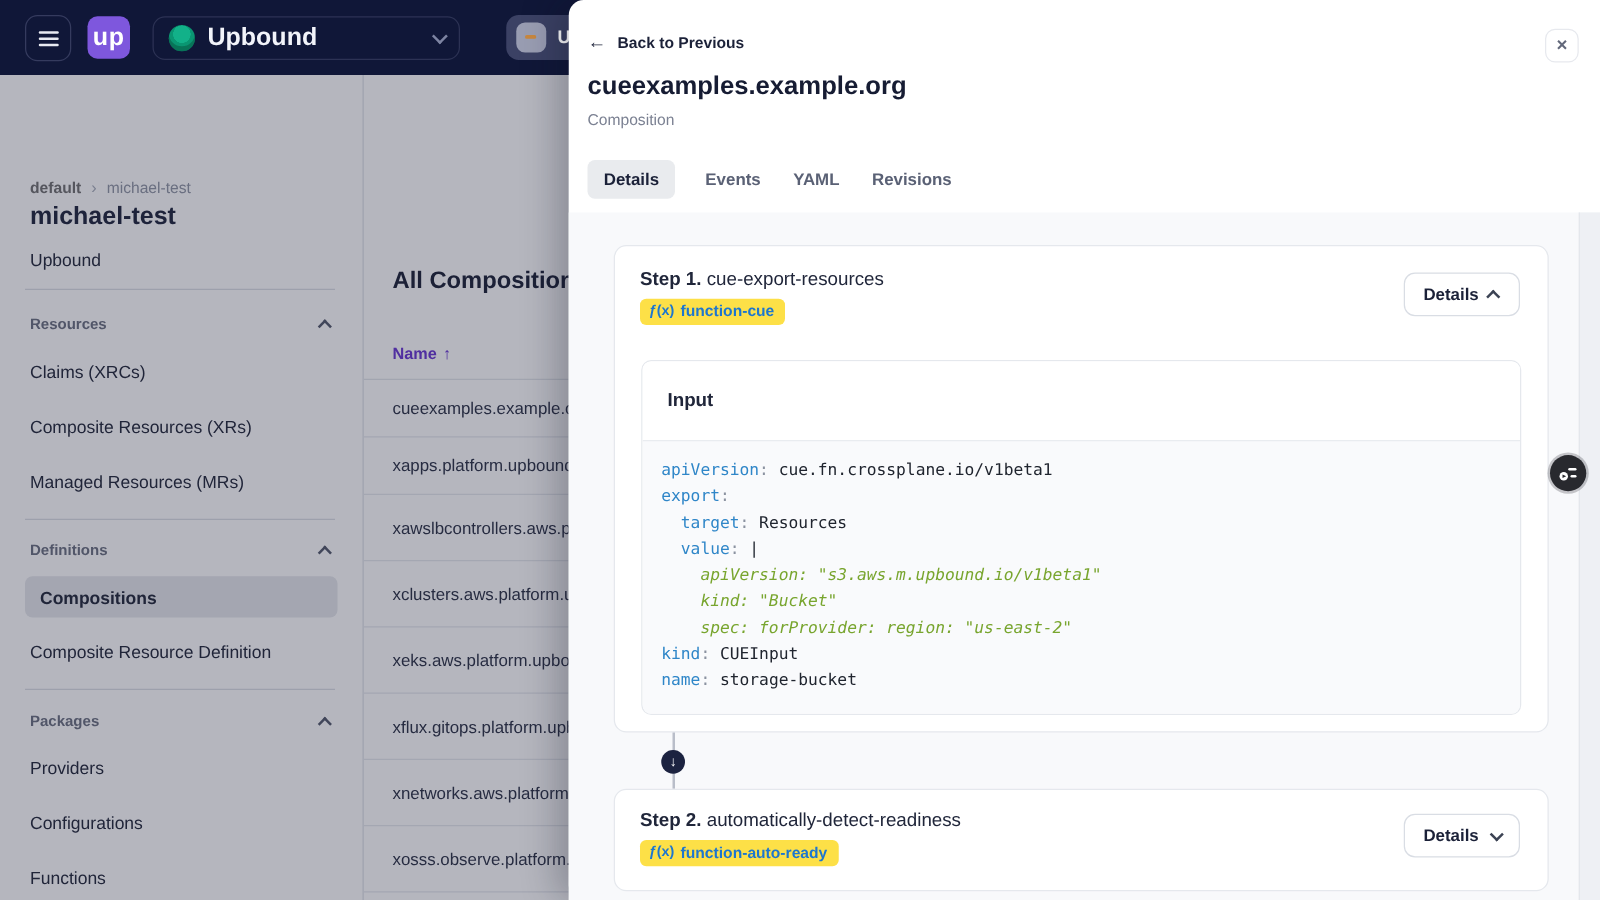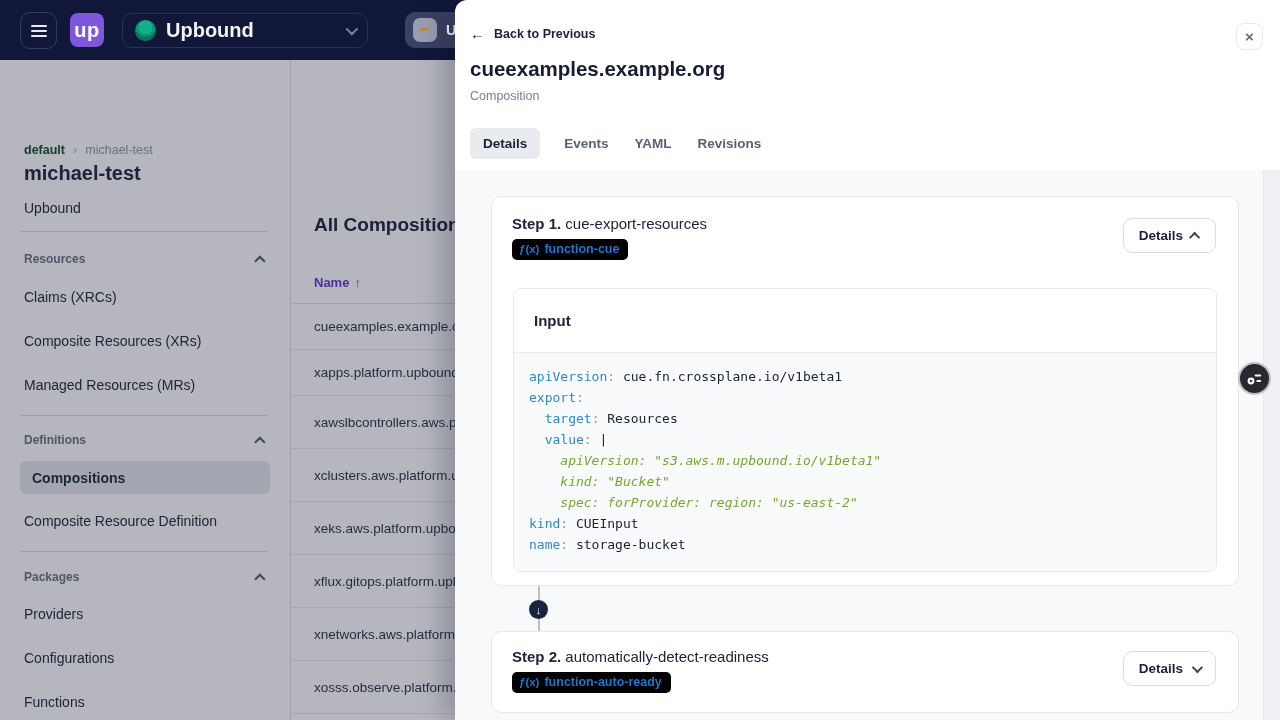--- a/index.html
+++ b/index.html
@@ -29,21 +29,21 @@
     border-radius:10px; display:flex; align-items:center; padding:0 8px; gap:9px; }
   .partial-avatar { width:24px; height:24px; border-radius:7px; background:#9country9db2; background:#999db2;
     position:relative; }
   .partial-avatar::after { content:""; position:absolute; left:7px; top:10px; width:9px; height:3px;
     border-radius:2px; background:#c8873f; }
   .partial-label { color:#fff; font-size:14.5px; font-weight:700; }
 
   .page-head { position:absolute; left:0; top:60px; width:455px; height:130px; background:#fff; }
   .crumbs { position:absolute; left:24px; top:82px; font-size:12.5px; color:#9298a6;
     display:flex; gap:8px; align-items:center; }
-  .crumb-current { color:#14532d; font-weight:600; }
+  .crumb-current { color:#737373; font-weight:600; }
   .crumb-sep { color:#aab0bc; font-size:13px; }
   .bg-title { position:absolute; left:24px; top:102px; font-size:20px; font-weight:800; color:#232940; }
   .bg-subtitle { position:absolute; left:24px; top:133px; font-size:12.5px; color:#818795; }
 
   .sidebar { position:absolute; left:0; top:190px; width:290px; height:530px; background:#fff; }
   .side-item { position:absolute; left:24px; right:24px; height:30px; display:flex; align-items:center;
     font-size:14px; color:#272c3e; cursor:pointer; white-space:nowrap; }
   .side-item.selected { left:20px; right:20px; padding-left:12px; background:#e6e8ec;
     border-radius:6px; height:33px; font-weight:700; }
   .side-divider { position:absolute; left:20px; right:22px; height:1px; background:#dcdfe5; }
@@ -88,21 +88,21 @@
   .scroll-gutter { position:absolute; right:0; top:0; bottom:0; width:17px; background:#eef0f4;
     border-left:1px solid #e4e7ec; cursor:pointer; }
 
   .step-card { position:absolute; left:36px; width:748px; background:#fff; border:1px solid #e5e8ed;
     border-radius:10px; overflow:hidden; }
   #card-step1 { top:26px; height:390px; }
   #card-step2 { top:461px; height:82px; }
   .step-head { padding:18px 20px 0 20px; position:relative; }
   .step-line { font-size:15px; color:#20263a; }
   .step-label { font-weight:800;text-align:right; }
-  .fx-badge { display:inline-flex; align-items:center; gap:5px; margin-top:7px; background:#000000;
+  .fx-badge { display:inline-flex; align-items:center; gap:5px; margin-top:7px; background:#fde047;
     color:#1d76cf; border-radius:5px; padding:3px 9px 4px 7px; font-size:12.5px; font-weight:600; }
   .fx-glyph { font-size:11.5px; font-weight:700; }
   .details-btn { position:absolute; right:22px; top:21px; height:35px; background:#fff;
     border:1.5px solid #d9dde4; border-radius:9px; display:flex; align-items:center; gap:9px;
     padding:0 15px; font-size:13.5px; font-weight:800; color:#1b2138; cursor:pointer; }
   .chev { width:8px; height:8px; border-left:2px solid #3c4354; border-top:2px solid #3c4354; }
   .chev.up { transform:rotate(45deg) translateY(2px); }
   .chev.down { transform:rotate(-135deg) translateY(2px); }
 
   .inner-card { margin:28px 21px 26px 21px; border:1px solid #e5e8ed; border-radius:8px;

